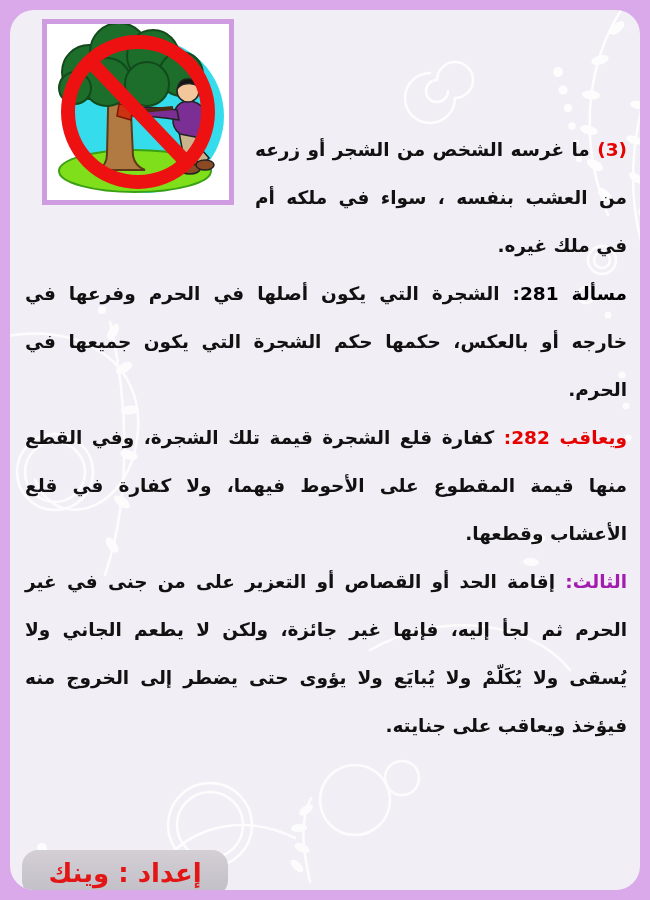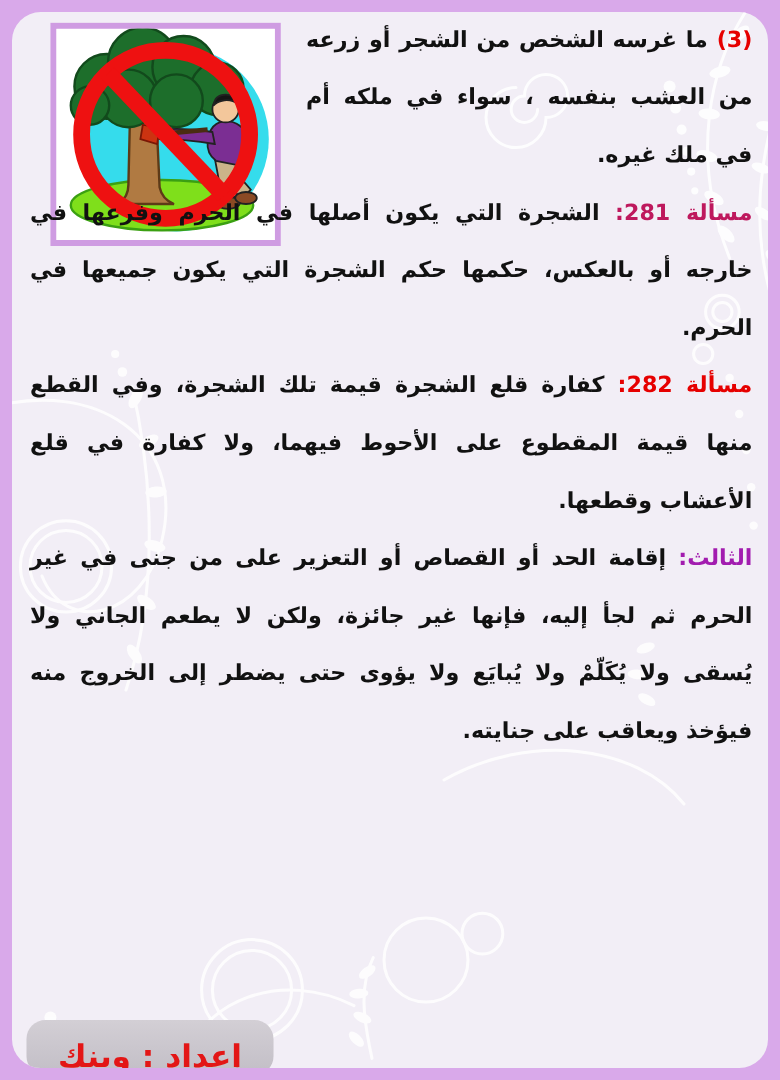--- a/index.html
+++ b/index.html
@@ -17,20 +17,21 @@
   .ornaments{position:absolute;left:0;top:0;pointer-events:none;opacity:.85;}
   .clipart{
     position:absolute;left:32px;top:9px;
     width:182px;height:176px;
     border:5px solid #cf9ce2;
     background:#ffffff;
   }
   .clipart svg{display:block;}
   .text-flow{
     position:absolute;left:15px;right:13px;top:0;
+    padding-top:116px;
     direction:rtl;
     text-align:justify;
     font-size:18.5px;
     font-weight:bold;
     line-height:48px;
     color:#111111;
   }
   .text-flow p{margin:0;padding:0;}
   .float-spacer{float:left;width:230px;height:96px;}
   .marker{white-space:nowrap;}
@@ -169,24 +170,24 @@
         <g stroke="#ee1111" stroke-width="14" fill="none">
           <circle cx="91" cy="88" r="70"></circle>
           <line x1="43" y1="37" x2="140" y2="139"></line>
         </g>
       </svg>
     </div>
 
     <div class="text-flow">
       <div class="float-spacer"></div>
       <p><span class="marker" style="color: rgb(230, 0, 0);">(3)</span> <span>ما غرسه الشخص من الشجر أو زرعه من العشب بنفسه ، سواء في ملكه أم في ملك غيره.</span></p>
-      <p><span class="marker" style="color: #be185d;">مسألة 281:</span> <span>الشجرة التي يكون أصلها في الحرم وفرعها في خارجه أو بالعكس، حكمها حكم الشجرة التي يكون جميعها في الحرم.</span></p>
-      <p><span class="marker" style="color: rgb(230, 0, 0);">مسألة 282:</span> <span>كفارة قلع الشجرة قيمة تلك الشجرة، وفي القطع منها قيمة المقطوع على الأحوط فيهما، ولا كفارة في قلع الأعشاب وقطعها.</span></p>
+      <p><span class="marker" style="color: #000000;">مسألة 281:</span> <span>الشجرة التي يكون أصلها في الحرم وفرعها في خارجه أو بالعكس، حكمها حكم الشجرة التي يكون جميعها في الحرم.</span></p>
+      <p><span class="marker" style="color: rgb(230, 0, 0);">ويعاقب 282:</span> <span>كفارة قلع الشجرة قيمة تلك الشجرة، وفي القطع منها قيمة المقطوع على الأحوط فيهما، ولا كفارة في قلع الأعشاب وقطعها.</span></p>
       <p><span class="marker" style="color: #a21caf;">الثالث:</span> <span>إقامة الحد أو القصاص أو التعزير على من جنى في غير الحرم ثم لجأ إليه، فإنها غير جائزة، ولكن لا يطعم الجاني ولا يُسقى ولا يُكَلّمْ ولا يُبايَع ولا يؤوى حتى يضطر إلى الخروج منه فيؤخذ ويعاقب على جنايته.</span></p>
 
     </div>
 
-    <div class="footer-badge" style="background-color: rgb(201, 197, 203); align-items: flex-end;">
+    <div class="footer-badge" style="background-color: rgb(201, 197, 203);">
       <span style="color: rgb(227, 22, 22);">إعداد : وينك</span>
     </div>
 
   </div>
 </div>
 
 </body></html>

